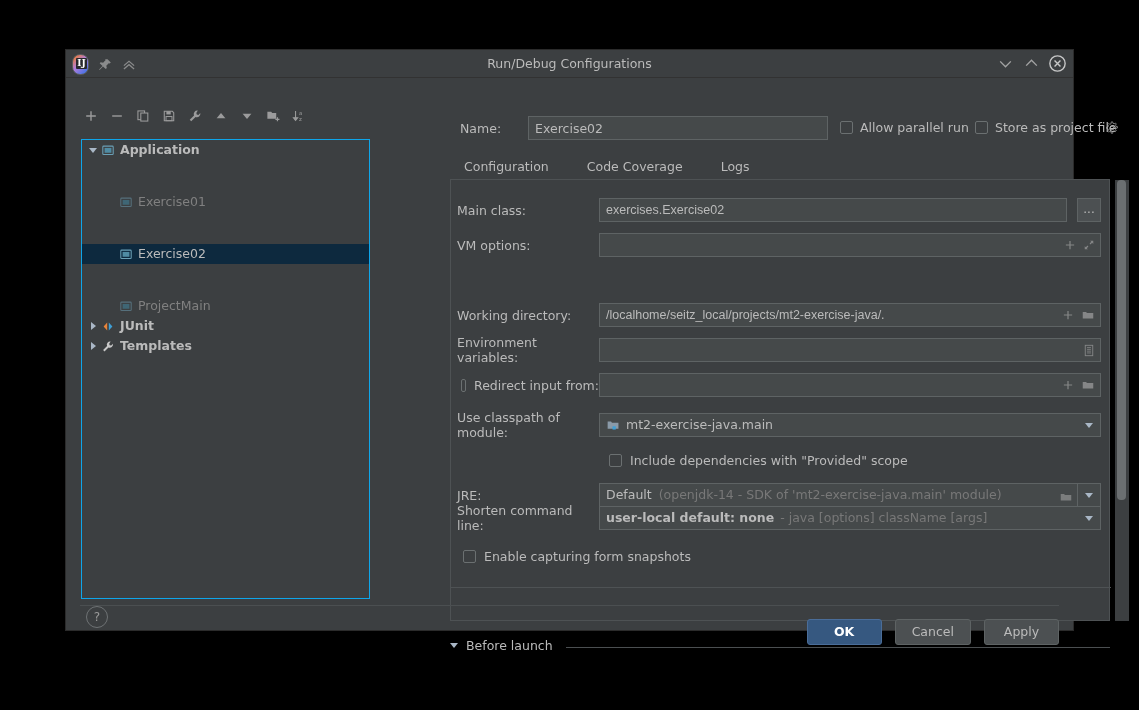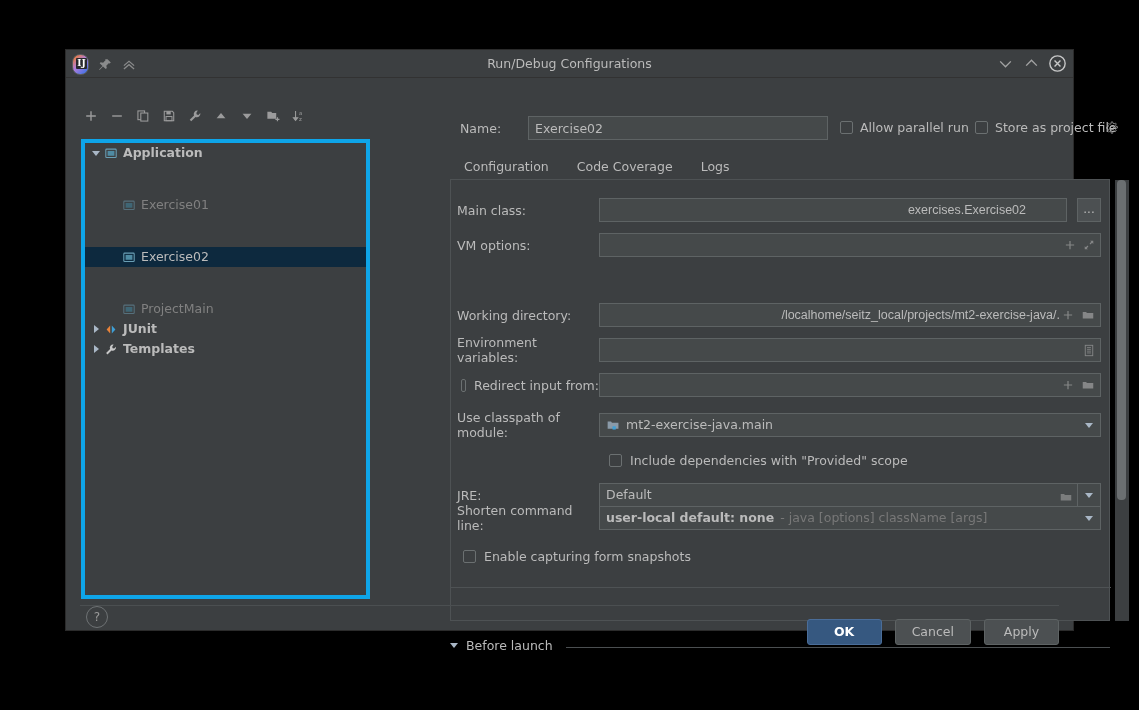--- a/index.html
+++ b/index.html
@@ -58,21 +58,21 @@
   #left-panel { position: absolute; left: 0; top: 0; width: 314px; height: 552px; }
   #cfg-toolbar { position: absolute; left: 12px; top: 26px; display: flex; gap: 0px; align-items: center; }
   .tool-btn {
     width: 26px; height: 24px; display: flex; align-items: center; justify-content: center;
     cursor: pointer; opacity: .82;
   }
 
   #cfg-tree {
     position: absolute; left: 15px; top: 61px;
     width: 289px; height: 460px;
-    background: #3c3f41; border: 4px solid #0ea5e9;
+    background: #3c3f41; border: 1px solid #0ea5e9;
     overflow: hidden;
   }
   .tree-row {
     position: relative; height: 20px; line-height: 20px;
     display: flex; align-items: center; cursor: pointer;
     font-size: 12.5px; padding-left: 4px;
   }
   .tree-row.selected { background: #0d293e; }
   .tw {
     width: 14px; flex: 0 0 14px; display: flex; align-items: center; justify-content: center;
@@ -109,21 +109,21 @@
   .top-check { position: absolute; top: 42px; display: flex; align-items: center; gap: 7px; cursor: pointer; }
   #chk-parallel { left: 460px; }
   #chk-store { left: 595px; }
   .cbox {
     width: 13px; height: 13px; border: 1px solid #6b7071; background: #3c3f41; border-radius: 2px;
   }
   .chk-label { color: #bbbbbb; font-size: 12.5px; white-space: nowrap; }
   #gear-store { position: absolute; left: 725px; top: 43px; cursor: pointer; opacity: .8; }
 
   
-  #tabs { position: absolute; left: 70px; top: 76px; display: flex; gap: 0; }
+  #tabs { position: absolute; left: 70px; top: 76px; display: flex; gap: 10px; }
   .tab {
     padding: 0 14px; height: 26px; line-height: 26px;
     color: #bbbbbb; font-size: 12.5px; cursor: pointer; position: relative;
   }
   .tab.active::after {
     content: ""; position: absolute; left: 0; right: 0; bottom: -2px; height: 2px; background: #4a88c7;
   }
   #tab-underline {
     position: absolute; left: 70px; top: 101px; width: 660px; height: 1px; background: #4e5254;
   }
@@ -134,21 +134,21 @@
     width: 660px; height: 441px;
     border: 1px solid #4e5254; border-top: none;
     background: #3c3f41;
   }
   .row { position: absolute; left: 0; width: 660px; height: 24px; display: flex; align-items: center; }
   .lblcell { width: 148px; flex: 0 0 148px; padding-left: 6px; color: #bbbbbb; font-size: 12.5px; }
   .fieldcell { position: relative; flex: 1; }
   .inp {
     width: 100%; height: 24px; background: #45494a; border: 1px solid #5e6364;
     color: #bbbbbb; font-size: 12.5px; line-height: 22px; padding: 0 40px 0 6px;
-    white-space: nowrap; overflow: hidden; text-align: right;
+    white-space: nowrap; overflow: hidden;
   }
   .inp.mono { font-family: "DejaVu Sans Mono", "Liberation Mono", monospace; font-size: 11.5px; }
   .inp.focused { border: 2px solid #4a88c7; padding-left: 5px; }
   .inline-icons {
     position: absolute; right: 6px; top: 0; height: 24px;
     display: flex; align-items: center; gap: 7px; pointer-events: auto;
   }
   .ii { opacity: .65; cursor: pointer; }
   .dotsbtn {
     position: absolute; right: 0; top: 0; width: 24px; height: 24px;
@@ -467,20 +467,21 @@
         <div class="sub-check" style="left:158px; top:273px;">
           <span class="cbox"></span>
           <span class="chk-label">Include dependencies with "Provided" scope</span>
         </div>
 
         <div class="row" style="top:303px;">
           <span class="lblcell">JRE:</span>
           <span class="fieldcell" style="margin-right:10px;">
             <span class="combo" style="padding-right:54px;gap:7px;">
               <span>Default</span>
+              <span class="hint">(openjdk-14 - SDK of 'mt2-exercise-java.main' module)</span>
             </span>
             <span style="position:absolute;right:28px;top:5px;">
               <svg width="14" height="12" viewBox="0 0 17 16" style="opacity:.55">
                 <path d="M1.5 4h4.4l1.2 1.4h8.4v7.1H1.5z" fill="#a8a8a8"></path>
               </svg>
             </span>
             <span class="combo-split"></span>
             <span class="caret"></span>
           </span>
         </div>

